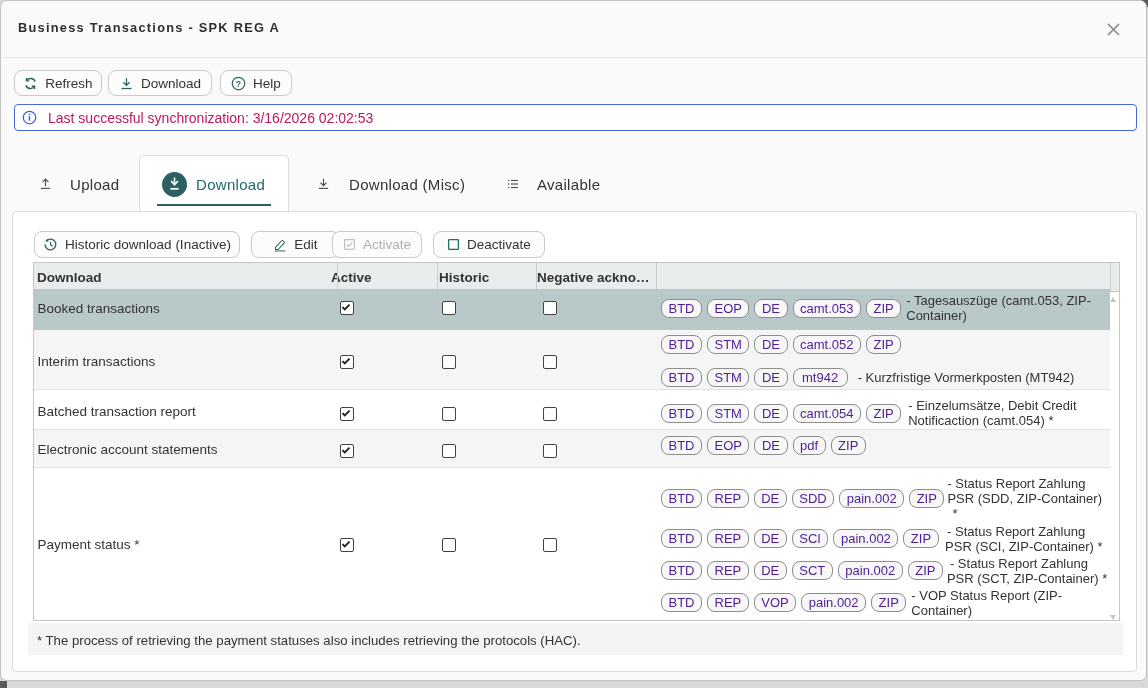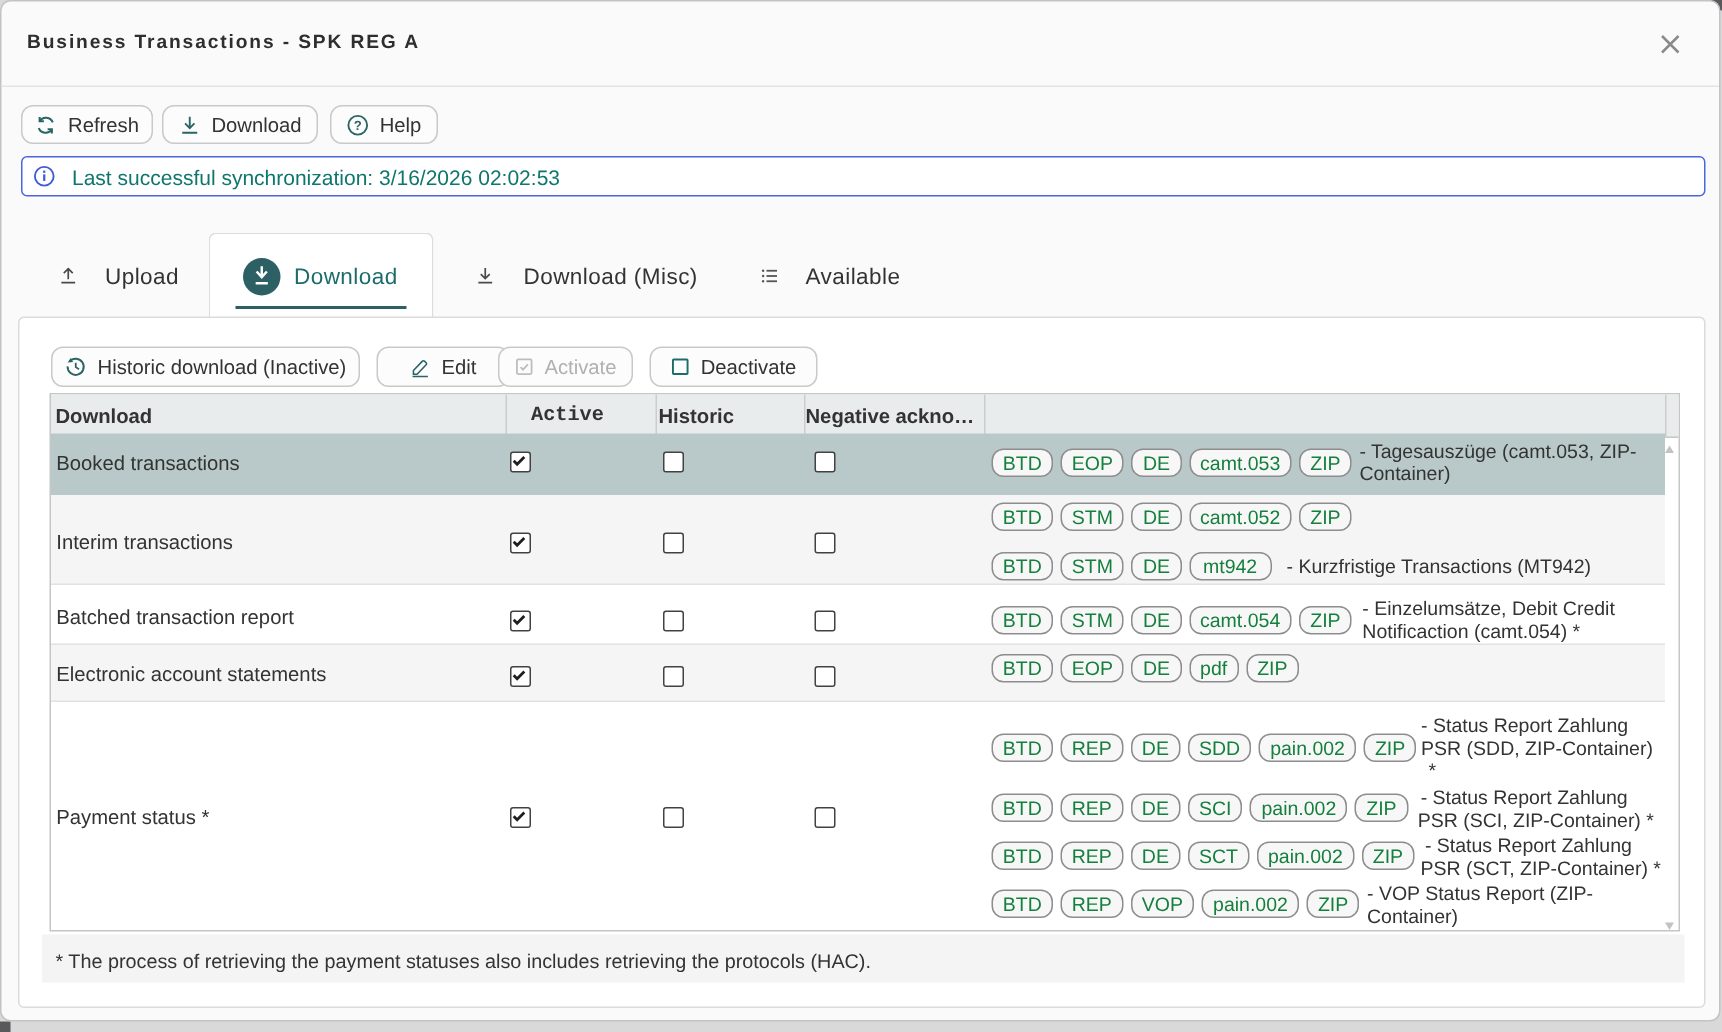--- a/index.html
+++ b/index.html
@@ -13,40 +13,40 @@
 .hdrline { position:absolute; left:1px; top:57px; width:1145px; height:1px; background:#e4e4e4; }
 .title { position:absolute; left:18px; top:20px; font-size:12.8px; font-weight:bold; letter-spacing:1.25px; color:#2e2e2e; }
 .close { position:absolute; left:1106px; top:22px; width:15px; height:15px; }
 
 .btn { position:absolute; top:70px; height:26px; border:1px solid #c9c9c9; border-radius:8px; background:#fcfcfc; display:flex; align-items:center; justify-content:center; gap:7px; font-size:13.5px; color:#333; }
 .btn svg { flex:none; }
 .tbtn { position:absolute; top:231px; height:27px; border:1px solid #c9c9c9; border-radius:8px; background:#fcfcfc; display:flex; align-items:center; justify-content:center; gap:7px; font-size:13.5px; color:#333; }
 .tbtn.dis { color:#b0b0b0; }
 
 .infobar { position:absolute; left:14px; top:104px; width:1123px; height:27px; border:1px solid #4b67da; border-radius:4px; background:#fff; }
-.infobar .txt { position:absolute; left:33px; top:5px; font-size:14px; color:#0f766e; }
+.infobar .txt { position:absolute; left:33px; top:5px; font-size:14px; color:#be185d; }
 
 .tablabel { position:absolute; font-size:15px; letter-spacing:0.3px; color:#333; }
 .tabactive { position:absolute; left:139px; top:155px; width:150px; height:57px; background:#fff; border:1px solid #dcdcdc; border-bottom:none; border-radius:5px 5px 0 0; }
 .tabcircle { position:absolute; left:161.5px; top:171.5px; width:25px; height:25px; border-radius:50%; background:#2c6064; }
 .tabunderline { position:absolute; left:157px; top:203.5px; width:114px; height:2px; background:#2c6064; }
 
 .panel { position:absolute; left:12px; top:211px; width:1125px; height:461px; border:1px solid #dbdbdb; border-radius:4px; background:#fff; }
 
 .tbl { position:absolute; left:33px; top:262px; width:1087px; height:359px; border:1px solid #c6c6c6; background:#fff; }
 .thead { position:absolute; left:0; top:0; width:1085px; height:29px; background:#e9ecec; border-bottom:1px solid #c6c6c6; }
 .th { position:absolute; top:7px; font-size:13.5px; font-weight:bold; color:#333; white-space:nowrap; }
 .vsep { position:absolute; top:0; width:1px; height:29px; background:#c9cdcd; }
 .row { position:absolute; left:0; width:1085px; }
 .rowbg { position:absolute; left:0; top:0; height:100%; width:1076px; }
 .rborder { position:absolute; left:0; bottom:0; width:1076px; height:1px; background:#e2e2e2; }
 .rlabel { position:absolute; left:3.5px; font-size:13.5px; color:#333; white-space:nowrap; }
 .cb { position:absolute; width:14px; height:14px; border:1.9px solid #424242; border-radius:2px; background:#fff; }
 .grp { position:absolute; left:627px; display:flex; align-items:center; }
-.chip { flex:none; height:19px; padding:0 6.5px; display:inline-flex; align-items:center; border:1px solid #8d8d8d; border-radius:8px; background:#f7f7f7; font-size:13px; color:#15803d; margin-right:5px; white-space:nowrap; }
+.chip { flex:none; height:19px; padding:0 6.5px; display:inline-flex; align-items:center; border:1px solid #8d8d8d; border-radius:8px; background:#f7f7f7; font-size:13px; color:#4c1d95; margin-right:5px; white-space:nowrap; }
 .desc { font-size:13px; line-height:15px; color:#333; margin-left:5px; white-space:nowrap; }
 .uparrow { position:absolute; left:1075.5px; top:33.5px; width:0; height:0; border-left:3.6px solid transparent; border-right:3.6px solid transparent; border-bottom:5px solid #c3c3c3; }
 .dnarrow { position:absolute; left:1075.5px; top:351.5px; width:0; height:0; border-left:3.6px solid transparent; border-right:3.6px solid transparent; border-top:5px solid #c3c3c3; }
 .footnote { position:absolute; left:28px; top:623px; width:1095px; height:32px; background:#f4f4f4; }
 .footnote span { position:absolute; left:9px; top:9.5px; font-size:13.2px; color:#333; }
 </style>
 </head>
 <body>
 <div class="corner tr"></div>
 <div class="corner bl"></div>
@@ -145,21 +145,21 @@
 <div class="tbtn" style="left:433px;width:112px;">
 <svg width="13" height="13" viewBox="0 0 24 24" fill="none" stroke="#1d6c6c" stroke-width="2.4">
       <rect x="3" y="3" width="18" height="18" rx="1"></rect>
     </svg>
 <span>Deactivate</span>
   </div>
 
 <div class="tbl">
 <div class="thead">
 <span class="th" style="left:3px;">Download</span>
-<span class="th" style="left:320px;font-family:Liberation Mono, monospace;">Active</span>
+<span class="th" style="left:297px;">Active</span>
 <span class="th" style="left:405px;">Historic</span>
 <span class="th" style="left:503px;width:117px;overflow:hidden;text-overflow:ellipsis;display:block;">Negative acknowledgem</span>
 <span class="th" style="left:626px;margin-top:33px;">Order types</span>
 <div class="vsep" style="left:303px;"></div>
 <div class="vsep" style="left:403px;"></div>
 <div class="vsep" style="left:502px;"></div>
 <div class="vsep" style="left:622px;"></div>
 <div class="vsep" style="left:1076px;"></div>
 </div>
 
@@ -199,21 +199,21 @@
         <span class="chip">STM</span>
         <span class="chip">DE</span>
         <span class="chip">camt.052</span>
         <span class="chip">ZIP</span>
  </div>
  <div class="grp" style="top:38px;">
   <span class="chip">BTD</span>
         <span class="chip">STM</span>
         <span class="chip">DE</span>
         <span class="chip" style="padding:0 8.5px;">mt942</span>
-  <div class="desc" style="margin-left:5px;">- Kurzfristige Transactions (MT942)</div>
+  <div class="desc" style="margin-left:5px;">- Kurzfristige Vormerkposten (MT942)</div>
  </div>
 </div>
 <div class="row" style="top:127.4px;height:39.3px;">
  <div class="rowbg" style="background:#fff;"></div>
       <div class="rborder"></div>
  <span class="rlabel" style="top:13.2px;">Batched transaction report</span>
  <div class="cb" style="left:306px;top:16.4px;">
         <svg width="10" height="10" viewBox="0 0 24 24" style="position:absolute;left:0;top:0;" fill="none" stroke="#1f1f1f" stroke-width="4.4">
           <path d="M3.5 12.5l5.5 5.5L20.5 6.5"></path>
         </svg>

